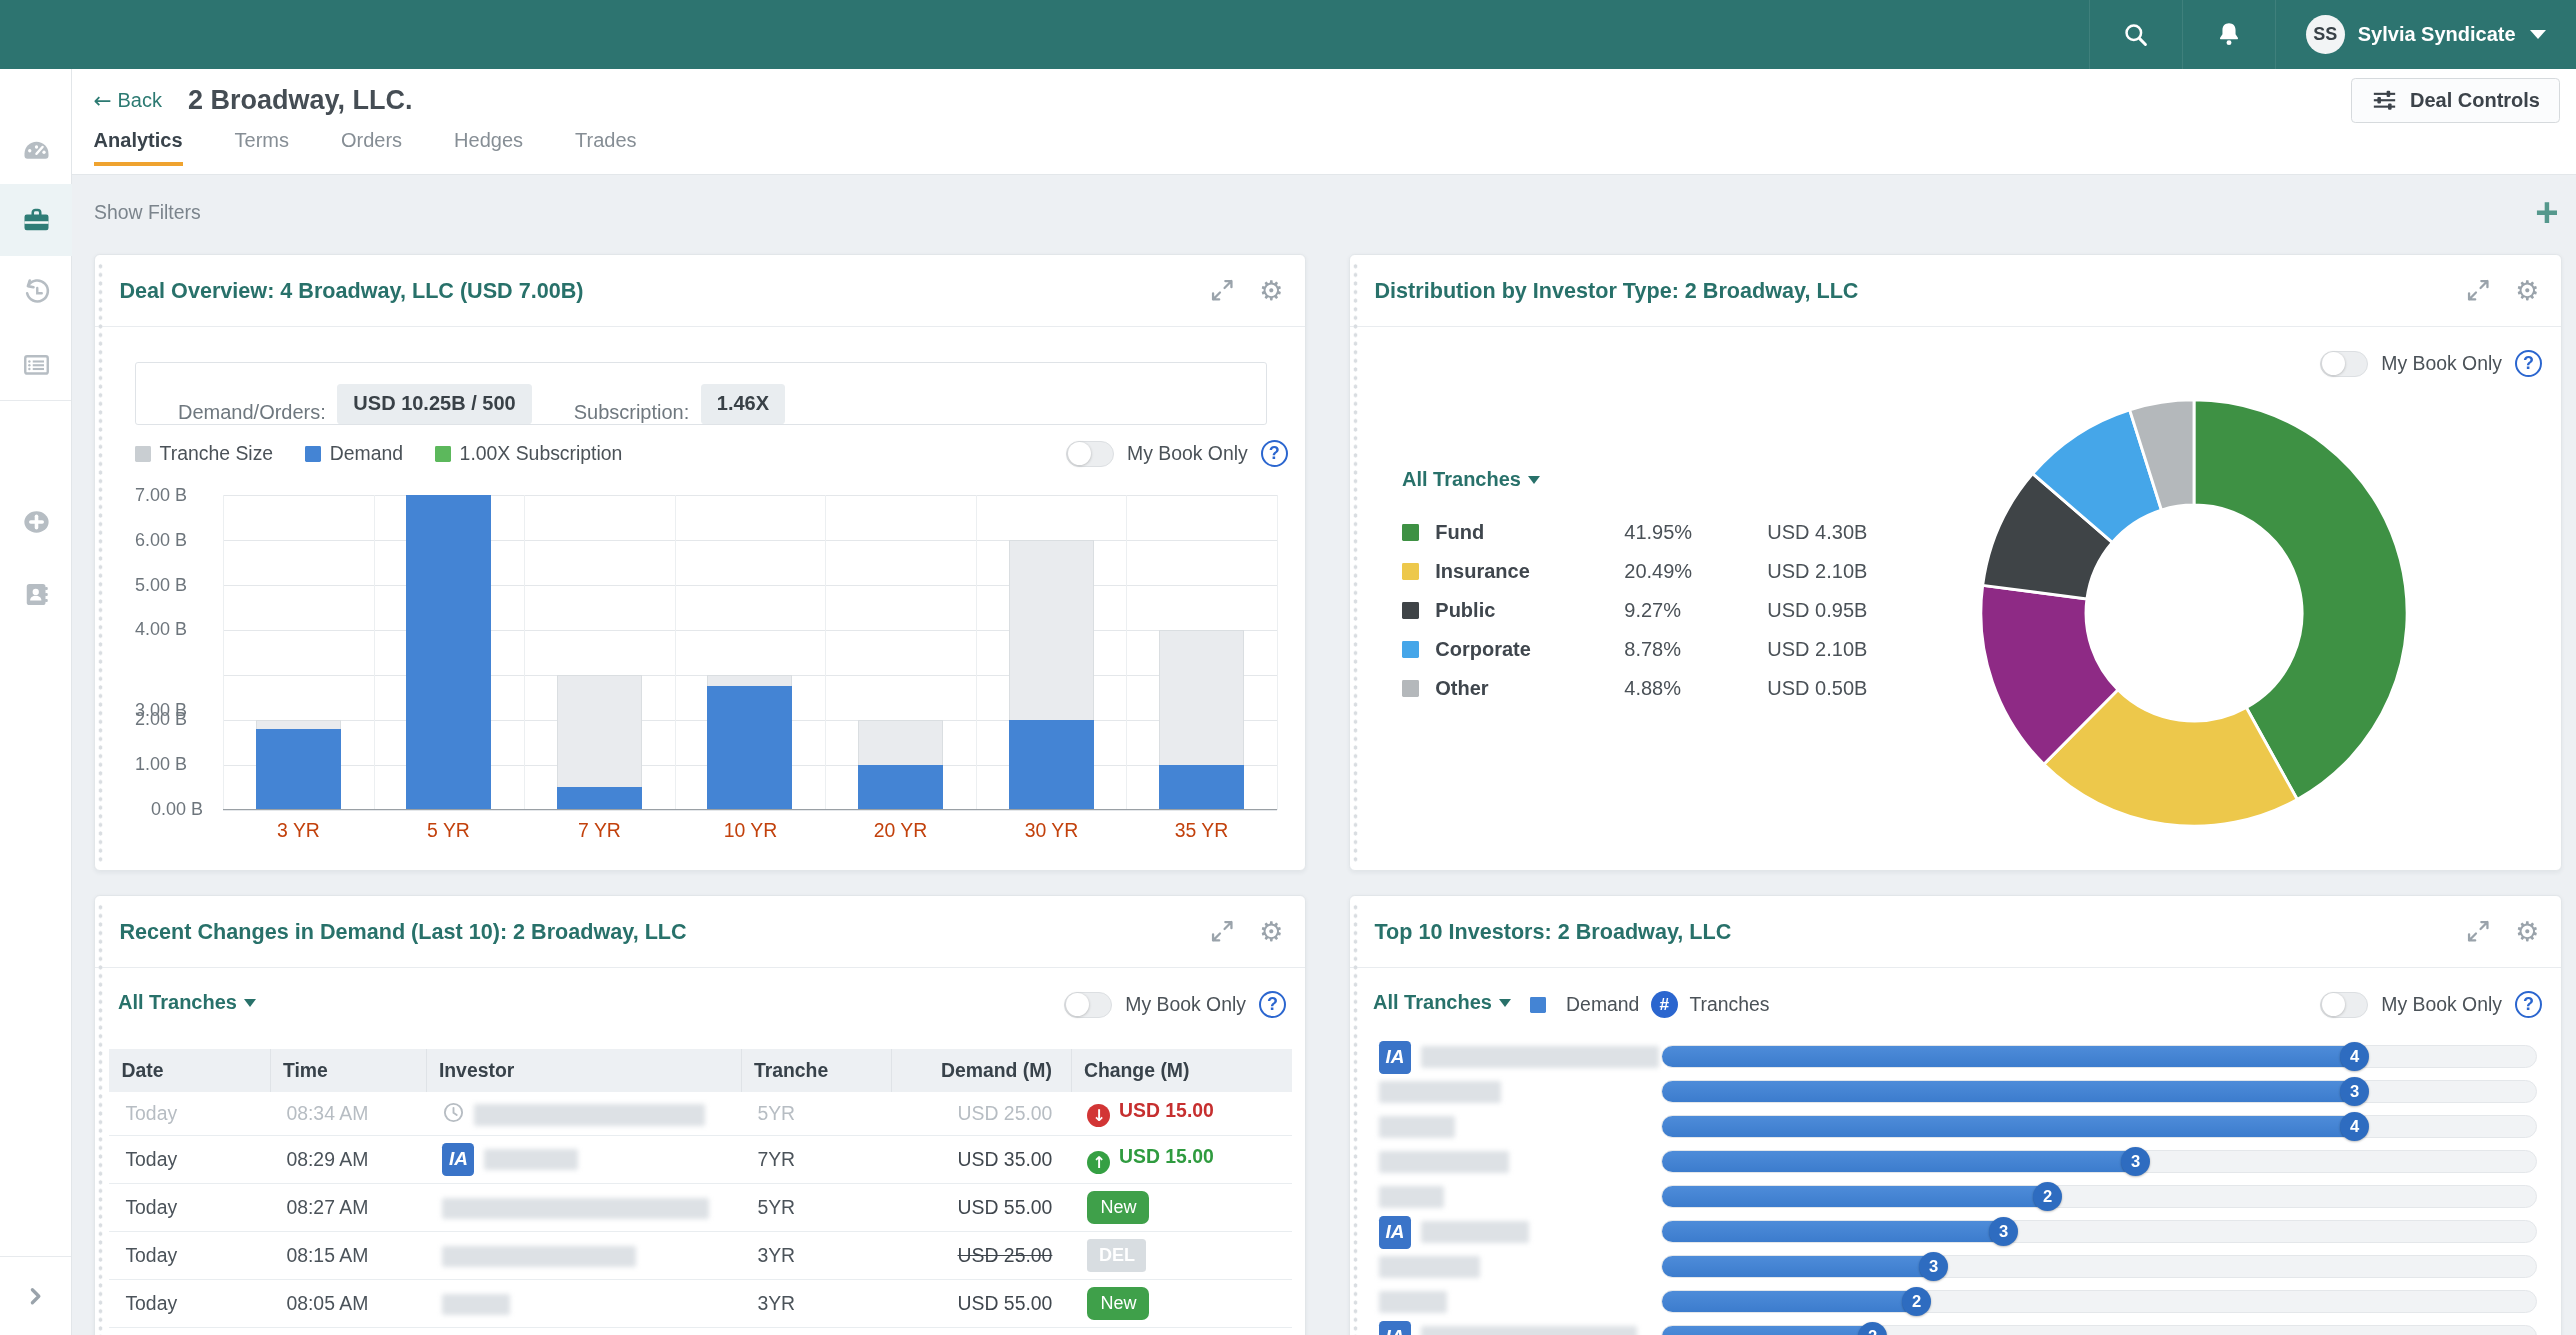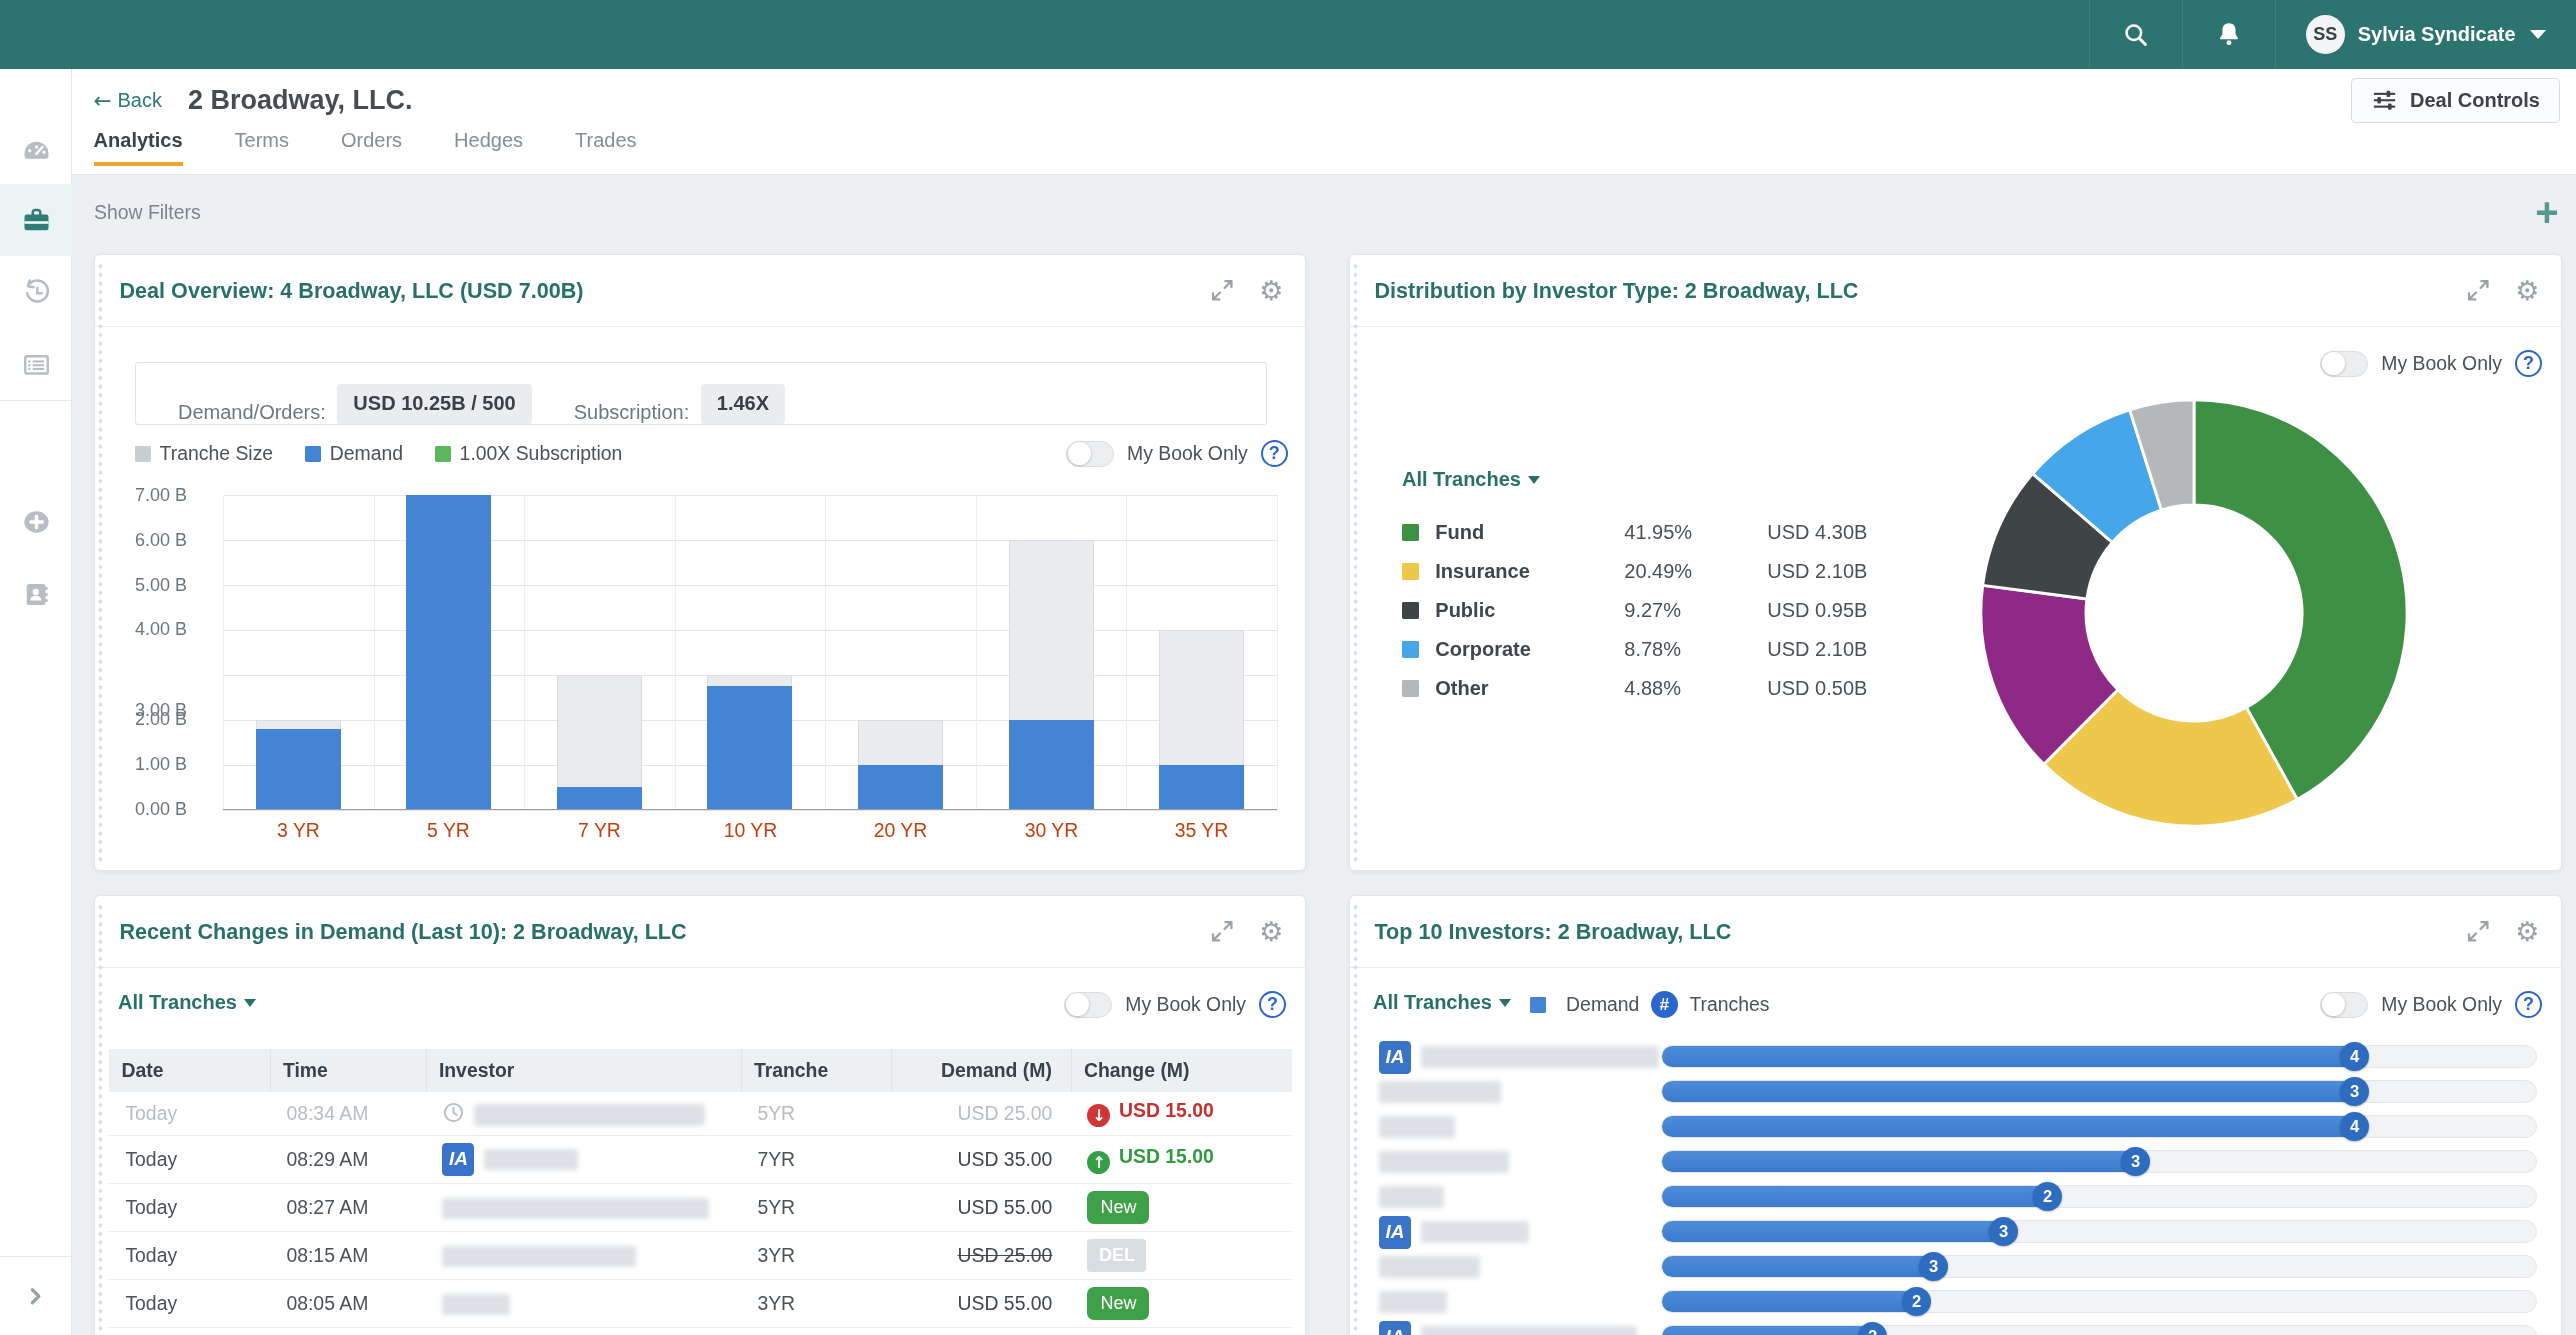--- a/index.html
+++ b/index.html
@@ -319,21 +319,21 @@
           <div class="axis-bottom"></div>
         </div>
       <div id="ov-yticks">
           <div class="ytick" style="top: -1.4px; position: absolute; left: 0px; width: 78px;">7.00 B</div>
           <div class="ytick" style="top: 44px; position: absolute; left: 0px; width: 78px;">6.00 B</div>
           <div class="ytick" style="top: 89px; position: absolute; left: 0px; width: 78px;">5.00 B</div>
           <div class="ytick" style="top: 133px; position: absolute; left: 0px; width: 78px;">4.00 B</div>
           <div class="ytick" style="top: 178px; position: absolute; left: 0px; width: 78px; margin-top: 36px;">3.00 B</div>
           <div class="ytick" style="top: 223px; position: absolute; left: 0px; width: 78px;">2.00 B</div>
           <div class="ytick" style="top: 268px; position: absolute; left: 0px; width: 78px;">1.00 B</div>
-          <div class="ytick" style="top: 313px; position: absolute; left: 0px; width: 78px;">0.00 B</div>
+          <div class="ytick" style="top: 313px; position: absolute; left: 16px; width: 78px;">0.00 B</div>
         </div>
       <div id="ov-xlabels">
           <div class="xlabel" style="left: 88px; width: 151px;">3 YR</div>
           <div class="xlabel" style="left: 238px; width: 151px;">5 YR</div>
           <div class="xlabel" style="left: 389px; width: 151px;">7 YR</div>
           <div class="xlabel" style="left: 540px; width: 151px;">10 YR</div>
           <div class="xlabel" style="left: 690px; width: 151px;">20 YR</div>
           <div class="xlabel" style="left: 841px; width: 151px;">30 YR</div>
           <div class="xlabel" style="left: 991px; width: 151px;">35 YR</div>
         </div>

